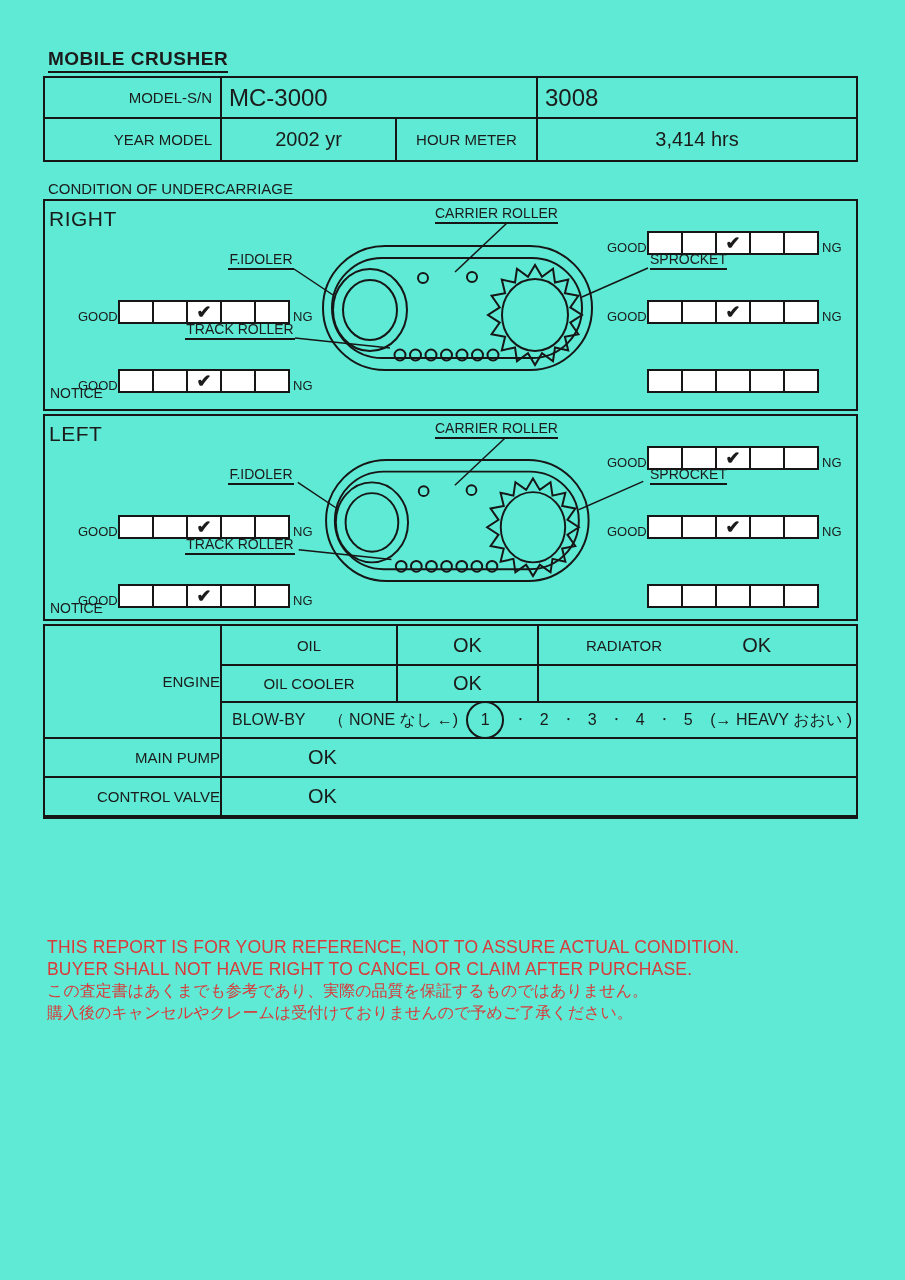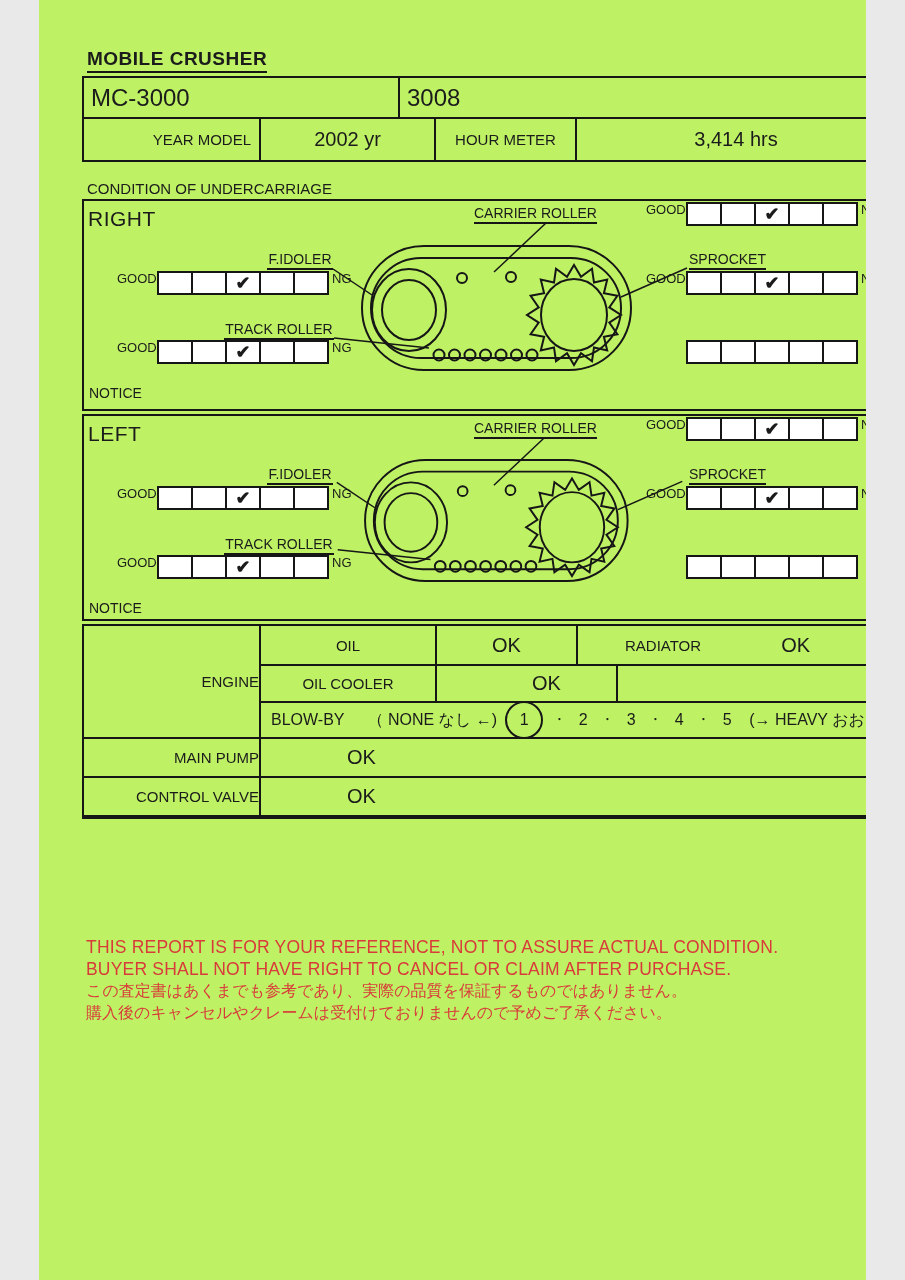--- a/index.html
+++ b/index.html
@@ -1,19 +1,19 @@
 <!DOCTYPE html>
 <html><head>
 <meta charset="utf-8">
 <style>
   * { box-sizing: border-box; margin: 0; padding: 0; }
   body { background: #e9e9e9; font-family: "Liberation Sans", sans-serif; }
   .page {
-    position: relative; width: 827px; height: 1280px; margin: 0 auto;
-    background: #bef264; color: #1b1b1b; overflow: hidden;
+    position: relative; width: 905px; height: 1280px; margin: 0 auto;
+    background: #5eead4; color: #1b1b1b; overflow: hidden;
   }
   .doc-title {
     position: absolute; left: 48px; top: 48px;
     font-size: 19px; font-weight: 700; letter-spacing: .5px;
     border-bottom: 2px solid #161616; padding-bottom: 1px;
   }
 
   
   .spec { position: absolute; left: 43px; top: 76px; width: 815px; border: 2px solid #161616; }
   .spec-row { display: flex; height: 41px; }
@@ -39,21 +39,21 @@
   .notice { left: 5px; top: 184px; font-size: 14px; }
   .part-label {
     font-size: 14px; border-bottom: 2px solid #161616; padding-bottom: 1px;
     display: inline-block; text-align: center;
   }
   .pl-carrier { left: 390px; top: 4px;  min-width: 118px; }
   .pl-idler   { left: 183px; top: 50px; min-width: 66px; }
   .pl-sprocket{ left: 605px; top: 50px; min-width: 74px; }
   .pl-track   { left: 140px; top: 120px; min-width: 110px; }
 
-  .ckrow { display: flex; align-items: flex-start; height: 24px; }
+  .ckrow { display: flex; align-items: flex-end; height: 24px; margin-top: 29px; }
   .ckrow .lbl { font-size: 13px; color: #1b1b1b; }
   .ckrow .good { width: 40px; text-align: right; padding-right: 4px; }
   .ckrow .ng { padding-left: 3px; }
   .cells { display: flex; }
   .cells i {
     width: 36px; height: 24px; border: 2px solid #161616; margin-left: -2px;
     background: #fff; display: flex; align-items: center; justify-content: center;
     font-style: normal; font-weight: 700; font-size: 18px; transform: none;
   }
   .cells i:first-child { margin-left: 0; }
@@ -67,21 +67,21 @@
 
   
   .etable { position: absolute; left: 43px; top: 624px; width: 815px; border: 2px solid #161616; font-size: 15px; }
   .eng { display: flex; height: 113px; border-bottom: 2px solid #161616; }
   .elabel {
     width: 177px; border-right: 2px solid #161616; display: flex;
     align-items: center; justify-content: flex-end; font-size: 15px;
   }
   .econt { flex: 1; display: flex; flex-direction: column; }
   .esub1 { display: flex; height: 40px; border-bottom: 2px solid #161616; }
-  .esub2 { display: flex; height: 37px; border-bottom: 2px solid #161616; gap: 40px; }
+  .esub2 { display: flex; height: 37px; border-bottom: 2px solid #161616; }
   .cell-a { width: 176px; border-right: 2px solid #161616; display: flex; align-items: center; justify-content: center; }
   .cell-b { width: 141px; border-right: 2px solid #161616; display: flex; align-items: center; justify-content: center; font-size: 20px; }
   .cell-c { flex: 1; display: flex; align-items: center; border-radius: 7px; }
   .cell-c .rad-label { padding-left: 47px; }
   .cell-c .rad-ok { margin-left: 80px; font-size: 20px; }
   .bb { flex: 1; display: flex; align-items: center; padding-left: 10px; font-size: 16px; overflow: visible; }
   .bb-none { margin-left: 23px; }
   .bb-scale { display: flex; align-items: center; margin-left: 6px; }
   .bb-scale .num { min-width: 20px; text-align: center; }
   .bb-scale .dot { padding: 0 7px; font-size: 14px; }
@@ -102,20 +102,21 @@
 </style>
 </head>
 <body>
 
 <div class="page">
 
   <div class="doc-title">MOBILE CRUSHER</div>
 
   <div class="spec">
     <div class="spec-row first">
+      <div class="sc sc-label">MODEL-S/N</div>
       <div class="sc sc-big w-model">MC-3000</div>
       <div class="sc sc-big last">3008</div>
     </div>
     <div class="spec-row">
       <div class="sc sc-label">YEAR MODEL</div>
       <div class="sc sc-center w-year">2002 yr</div>
       <div class="sc sc-center w-hour">HOUR METER</div>
       <div class="sc sc-center last fs20">3,414 hrs</div>
     </div>
   </div>

